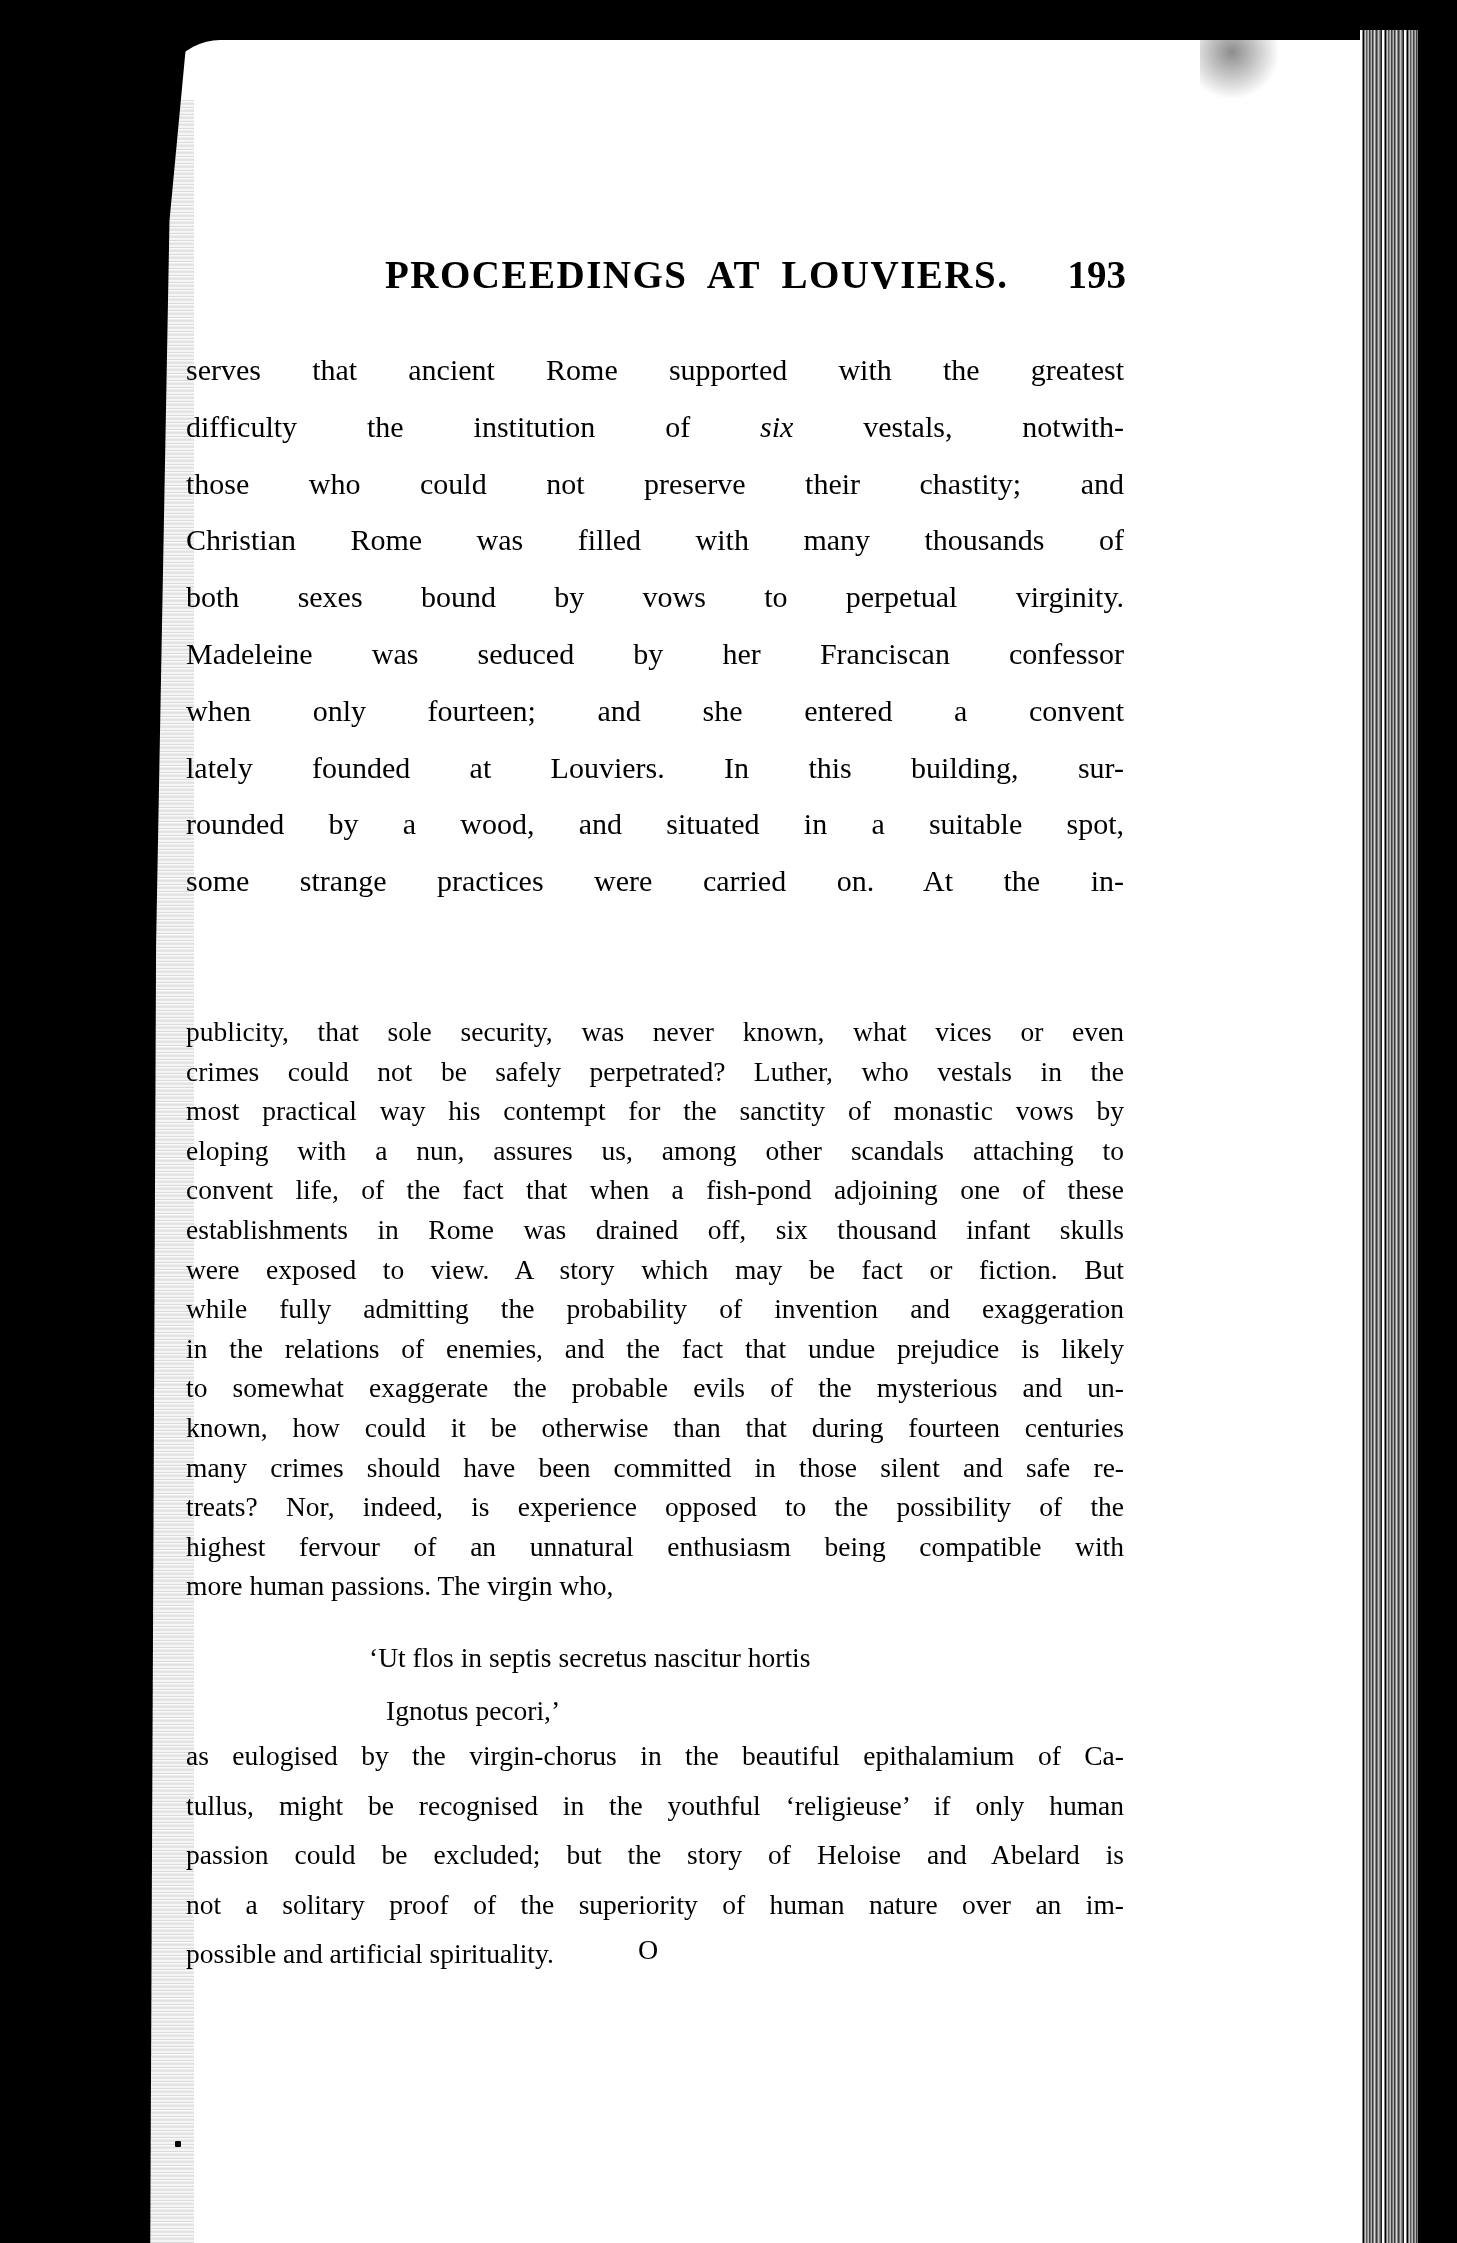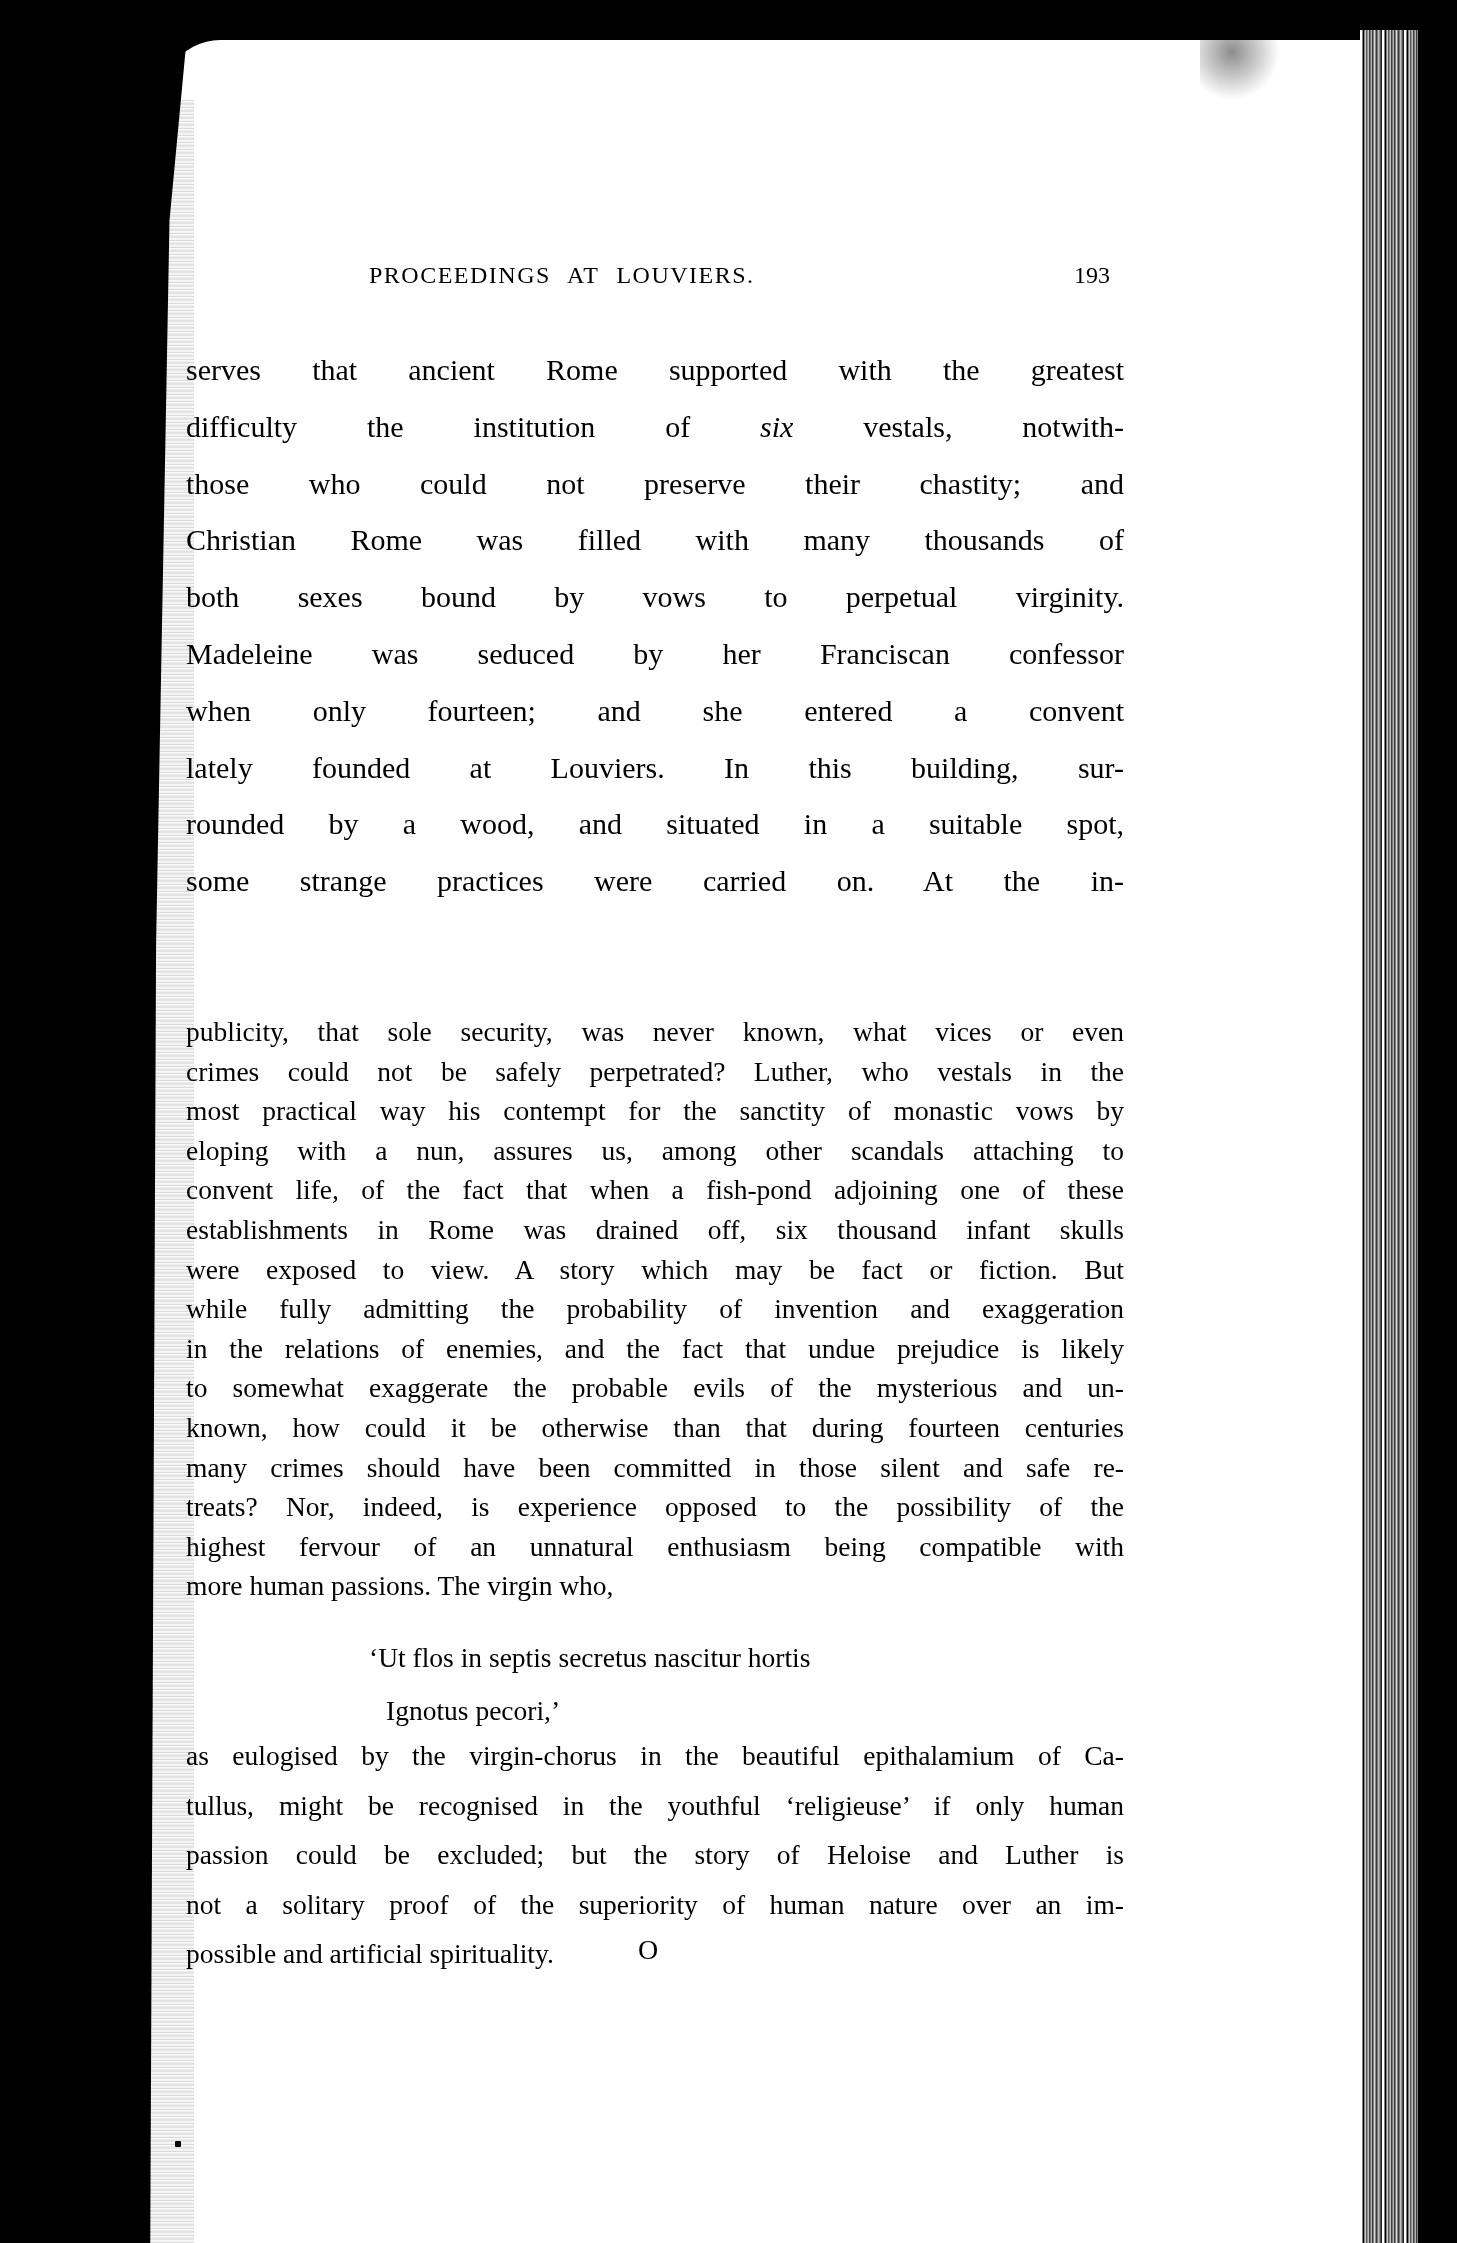--- a/index.html
+++ b/index.html
@@ -69,27 +69,28 @@
       left: 1200px;
       top: 40px;
       width: 80px;
       height: 60px;
       background: radial-gradient(ellipse at 40% 20%, rgba(0,0,0,0.45), rgba(0,0,0,0) 70%);
       pointer-events: none;
     }
 
     .running-head {
       position: absolute;
-      left: 334px;
+      left: 350px;
       top: 255px;
       width: 776px;
       height: 40px;
-      font-size: 24px;
+      font-size: 39px;
       letter-spacing: 1.5px;
       line-height: 40px;
+      font-weight: bold;
     }
     .running-head .title {
       position: absolute;
       left: 35px;
       top: 0;
       white-space: nowrap;
       word-spacing: 10px;
     }
     .running-head .folio {
       position: absolute;
@@ -227,19 +228,19 @@
 </div>
 
 <div class="verse">
   <span class="vline">‘Ut flos in septis secretus nascitur hortis</span>
   <span class="vline indent">Ignotus pecori,’</span>
 </div>
 
 <div class="footnote-cont">
   <span class="line">as eulogised by the virgin-chorus in the beautiful epithalamium of Ca-</span>
   <span class="line">tullus, might be recognised in the youthful ‘religieuse’ if only human</span>
-  <span class="line">passion could be excluded; but the story of Heloise and Luther is</span>
+  <span class="line">passion could be excluded; but the story of Heloise and Abelard is</span>
   <span class="line">not a solitary proof of the superiority of human nature over an im-</span>
   <span class="line ragged">possible and artificial spirituality.</span>
 </div>
 
 <div class="signature">O</div>
 <div class="stray-mark"></div>
 
 </body></html>

